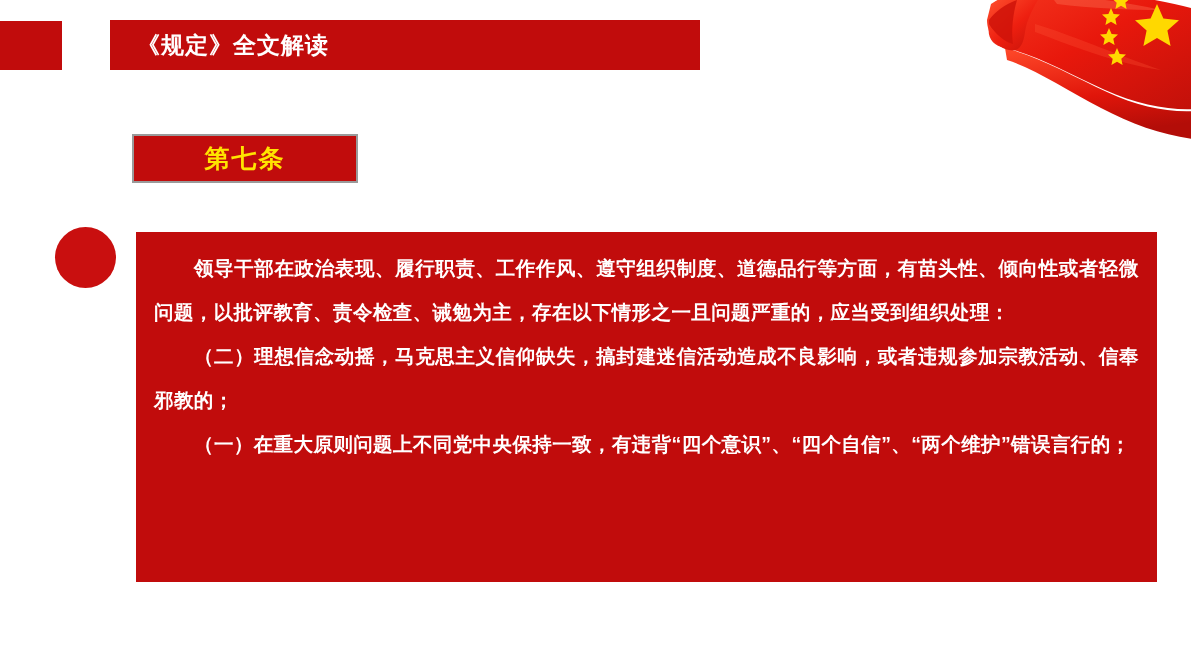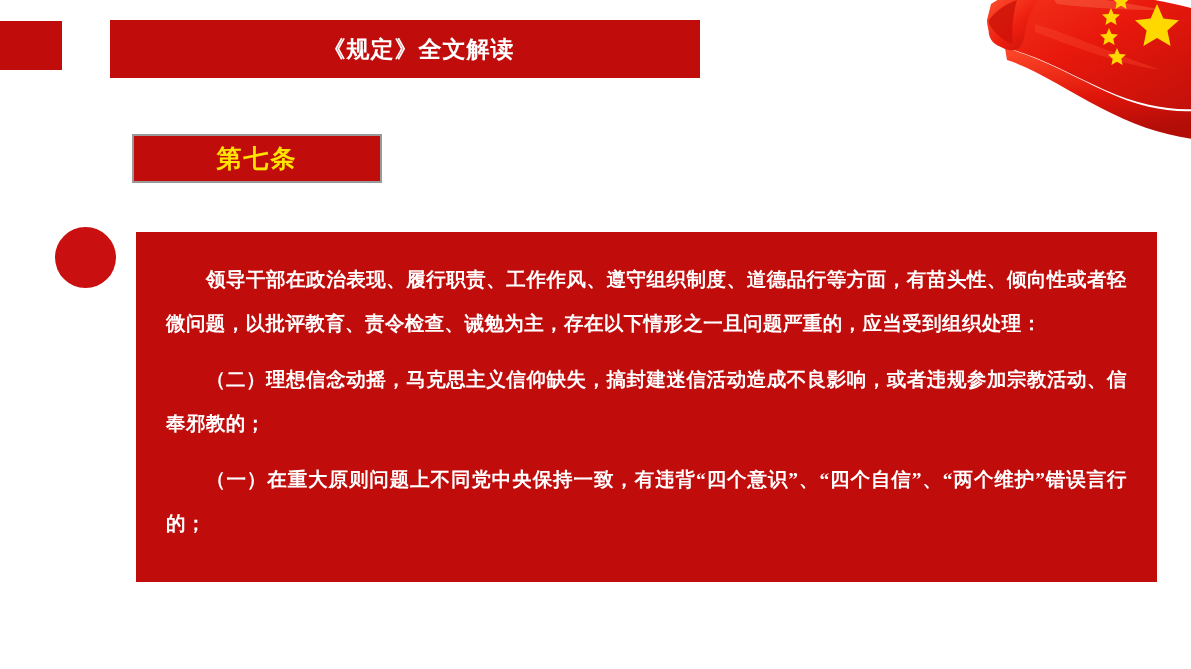--- a/index.html
+++ b/index.html
@@ -25,25 +25,24 @@
     top: 21px;
     width: 62px;
     height: 49px;
     background: #c10c0c;
   }
   .header-bar {
     position: absolute;
     left: 110px;
     top: 20px;
     width: 590px;
-    height: 58px;
+    height: 50px;
     background: #c10c0c;
     display: flex;
     align-items: center;
-    justify-content: center;
   }
   .header-title {
     color: #ffffff;
     font-size: 23px;
     font-weight: bold;
     letter-spacing: 1px;
     margin-left: 27px;
     white-space: nowrap;
   }
 
@@ -56,21 +55,21 @@
     height: 150px;
     pointer-events: none;
   }
   .flag-wrap svg { display: block; }
 
   
   .article-tag {
     position: absolute;
     left: 132px;
     top: 134px;
-    width: 250px;
+    width: 226px;
     height: 49px;
     background: #c10c0c;
     border: 2px solid #9a9a9a;
     box-sizing: border-box;
     display: flex;
     align-items: center;
     justify-content: center;
   }
   .article-tag-label {
     color: #ffe400;
@@ -101,24 +100,23 @@
     box-sizing: border-box;
     padding: 14px 18px 10px 18px;
   }
   .content-para {
     color: #ffffff;
     font-size: 19.5px;
     font-weight: bold;
     line-height: 44px;
     text-indent: 40px;
     letter-spacing: 0.4px;
-    margin: 12px;
+    margin: 0;
     text-align: justify;
     text-justify: inter-ideograph;
-    font-family: Liberation Serif, serif;
   }
 </style>
 </head>
 <body>
 
 <div id="slide">
 
   <div class="header-left-block"></div>
 
   <div class="header-bar">

